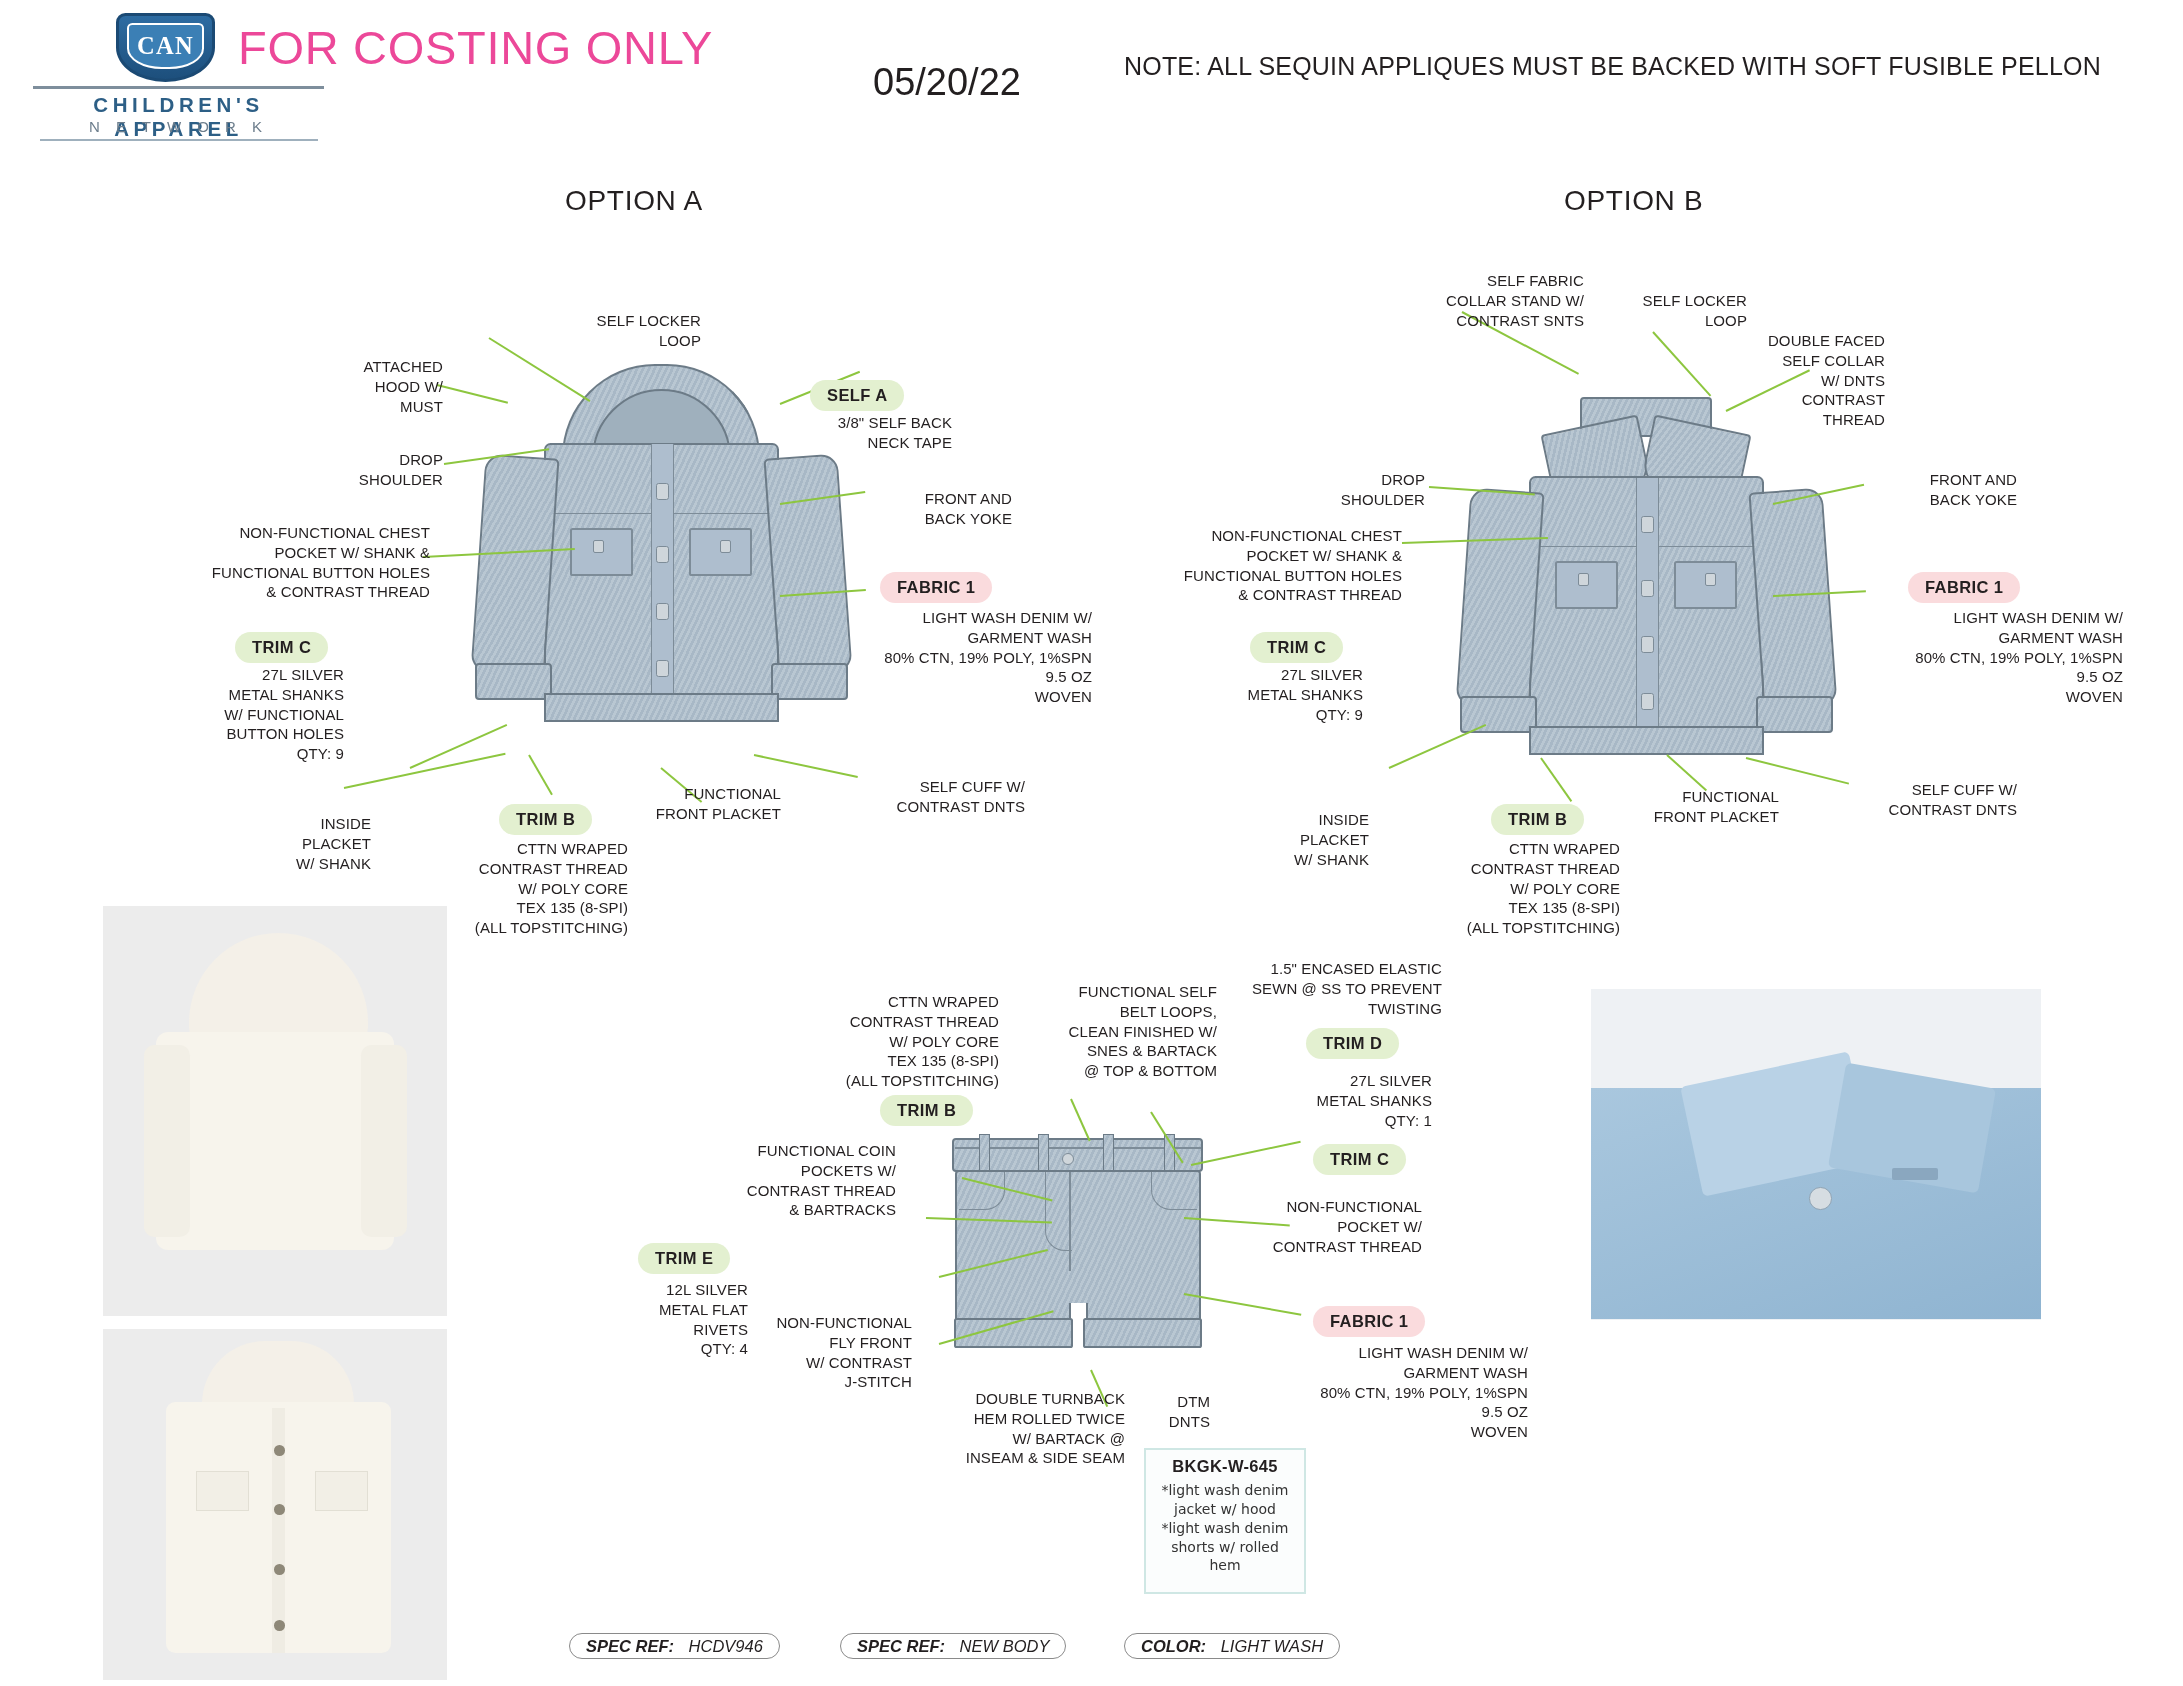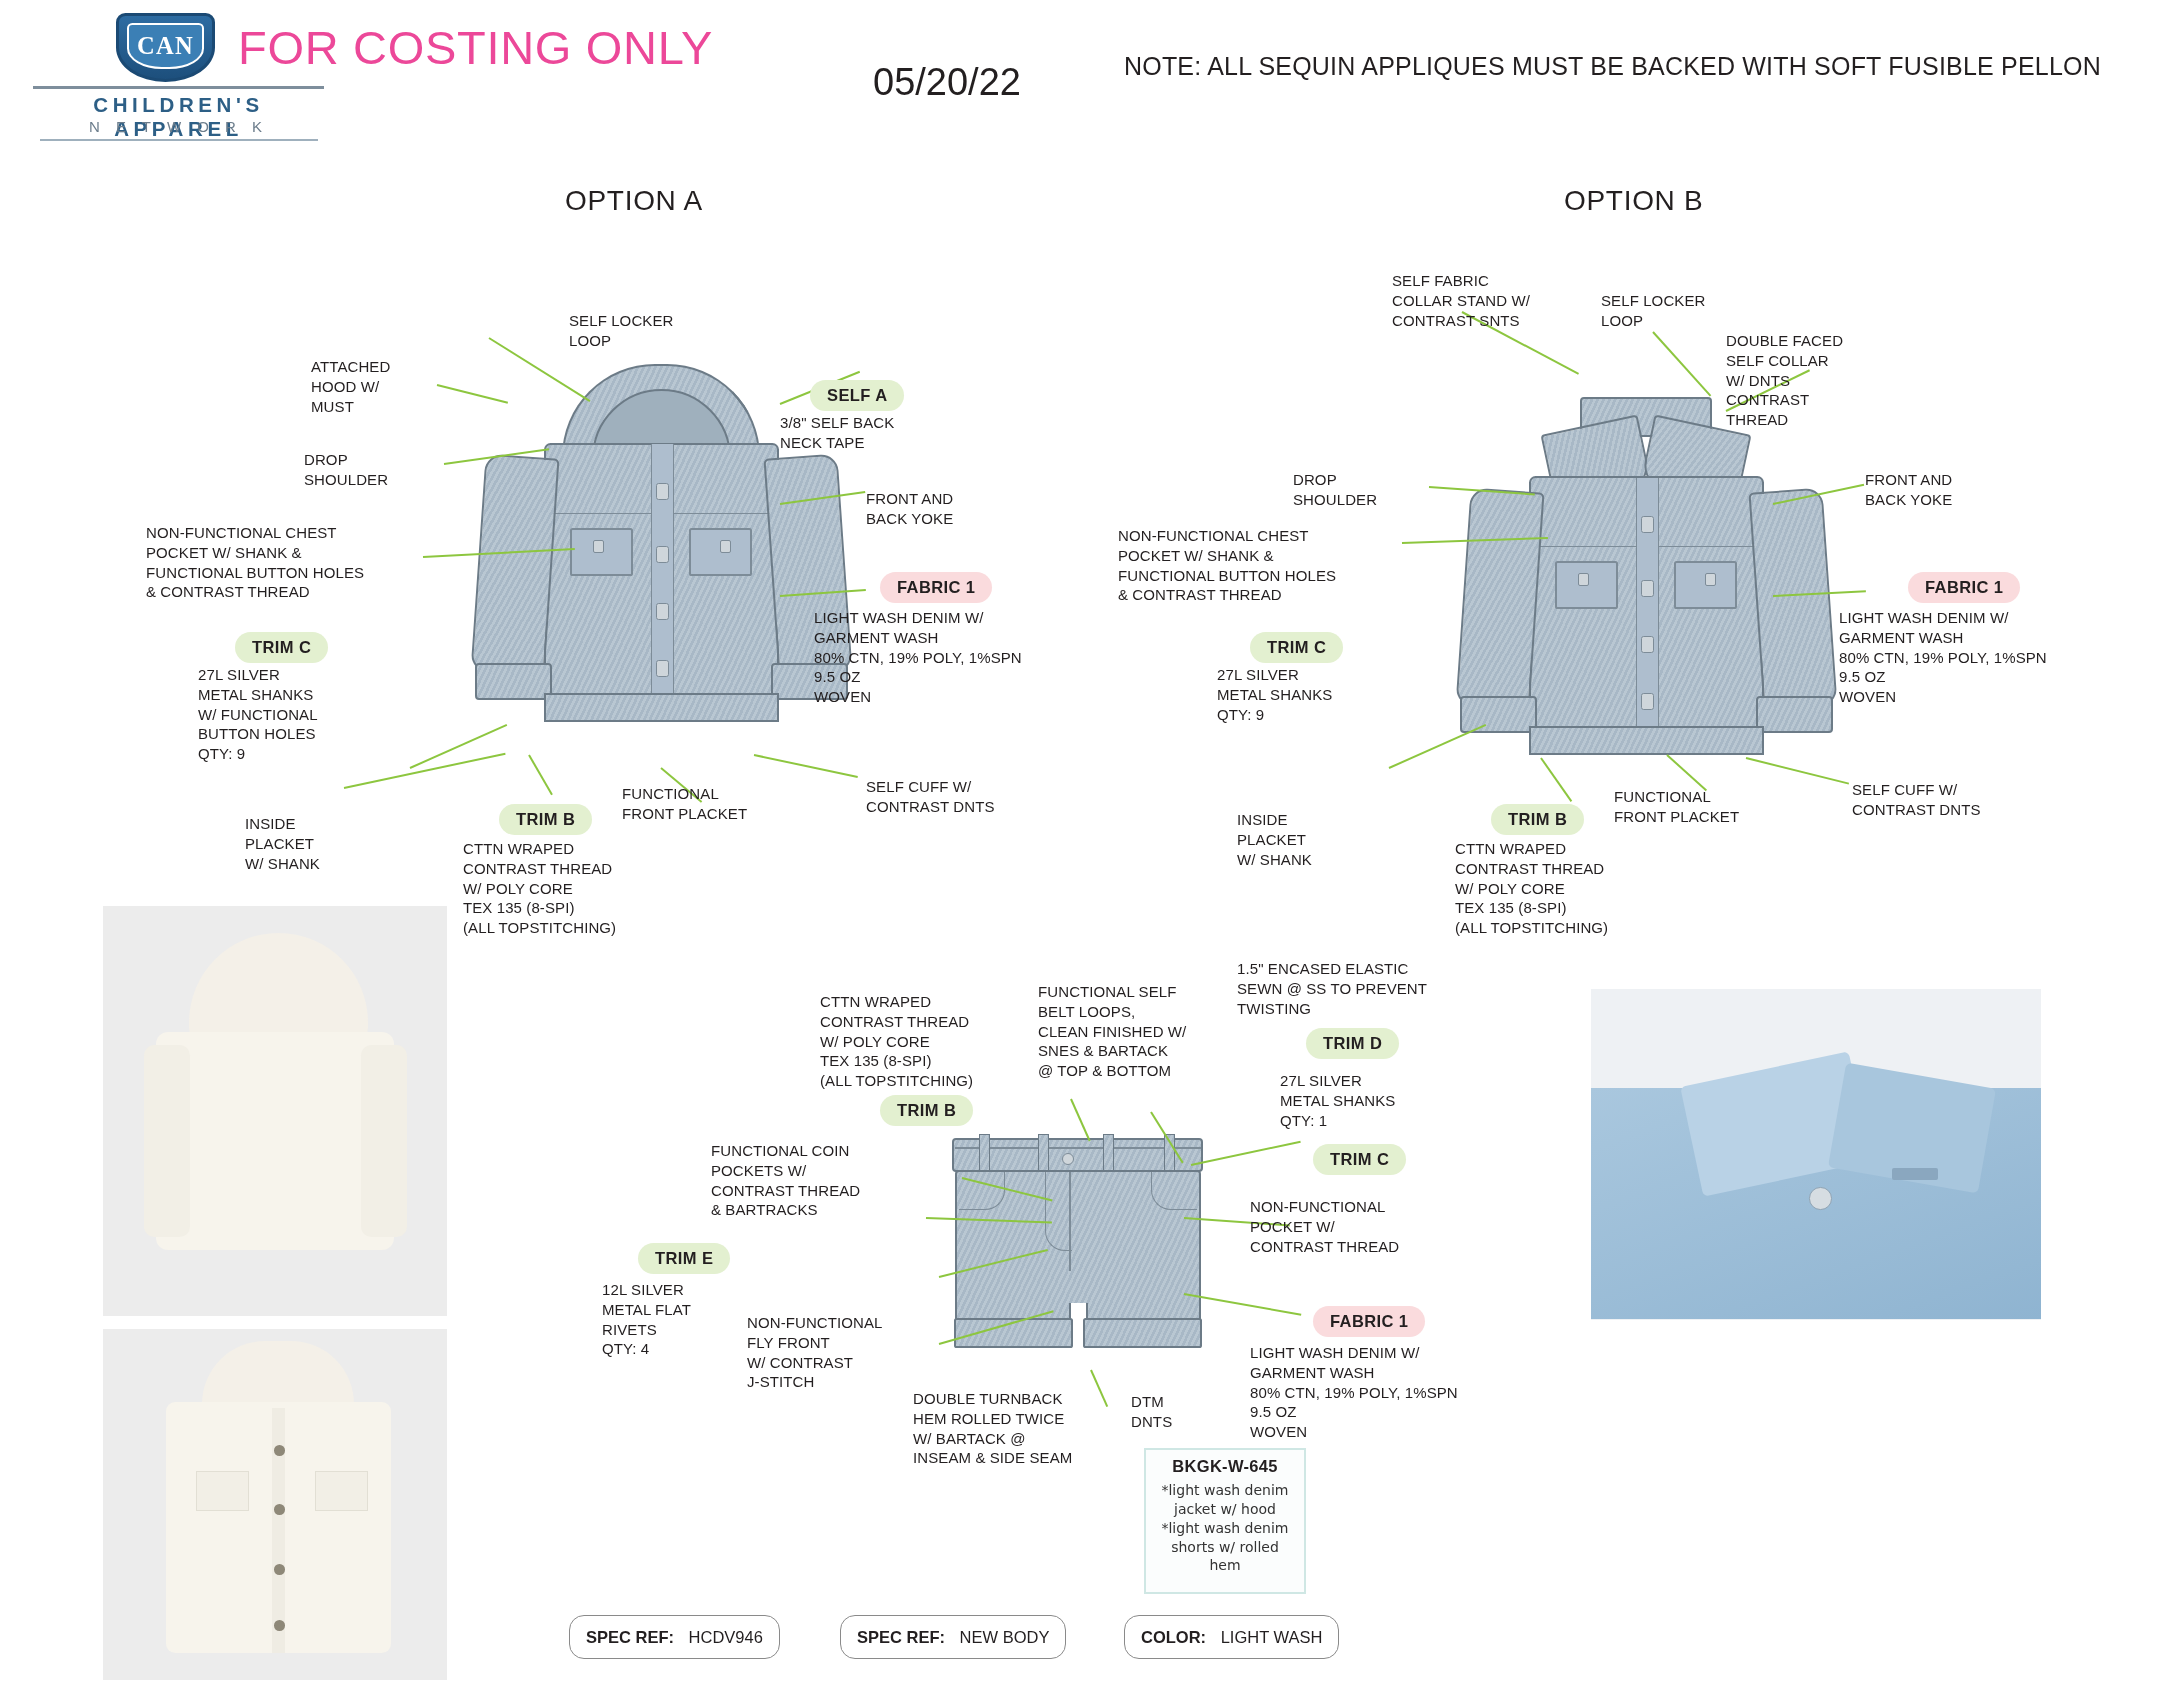--- a/index.html
+++ b/index.html
@@ -64,21 +64,21 @@
   
   .option-label { font-size:28px; letter-spacing:0.7px; color:#231f20; }
   #opt-a { position:absolute; left:565px; top:185px; }
   #opt-b { position:absolute; left:1564px; top:185px; }
 
   
   .callout {
     position:absolute;
     font-size:15px;
     line-height:1.32;
-    text-align:left;
+    text-align:right;
     color:#231f20;
     letter-spacing:0.1px;
     white-space:nowrap;
   }
 
   
   .pill {
     position:absolute;
     background:#e3f0d0;
     border-radius:17px;
@@ -95,23 +95,23 @@
   .ln { position:absolute; background:#8dc63f; height:2px; transform-origin: 0 50%; }
 
   
   .denim {
     background: repeating-linear-gradient(115deg, #b9c7d2 0 2.6px, #a8b8c6 2.6px 5.3px);
   }
 
   
   .photo { position:absolute; background:#ececec; overflow:hidden; }
   .specpill {
-    position:absolute; height:44px; border:1.3px solid #8a8a8a; border-radius:15px;
+    position:absolute; height:26px; border:1.3px solid #8a8a8a; border-radius:15px;
     background:#ffffff; display:flex; align-items:center; padding:0 16px; gap:14.6px;
-    font-size:16.5px; white-space:nowrap;
+    font-size:16.5px; white-space:nowrap;font-style:italic;
   }
   .specpill .k { font-weight:bold; color:#231f20; }
   .specpill .v { color:#231f20; }
 
   
   #style-card {
     position:absolute; left:1144px; top:1448px; width:162px; height:146px;
     border:2px solid #cfe7e4; background:#fbfdfd;
     text-align:center; padding-top:6.6px;
   }

